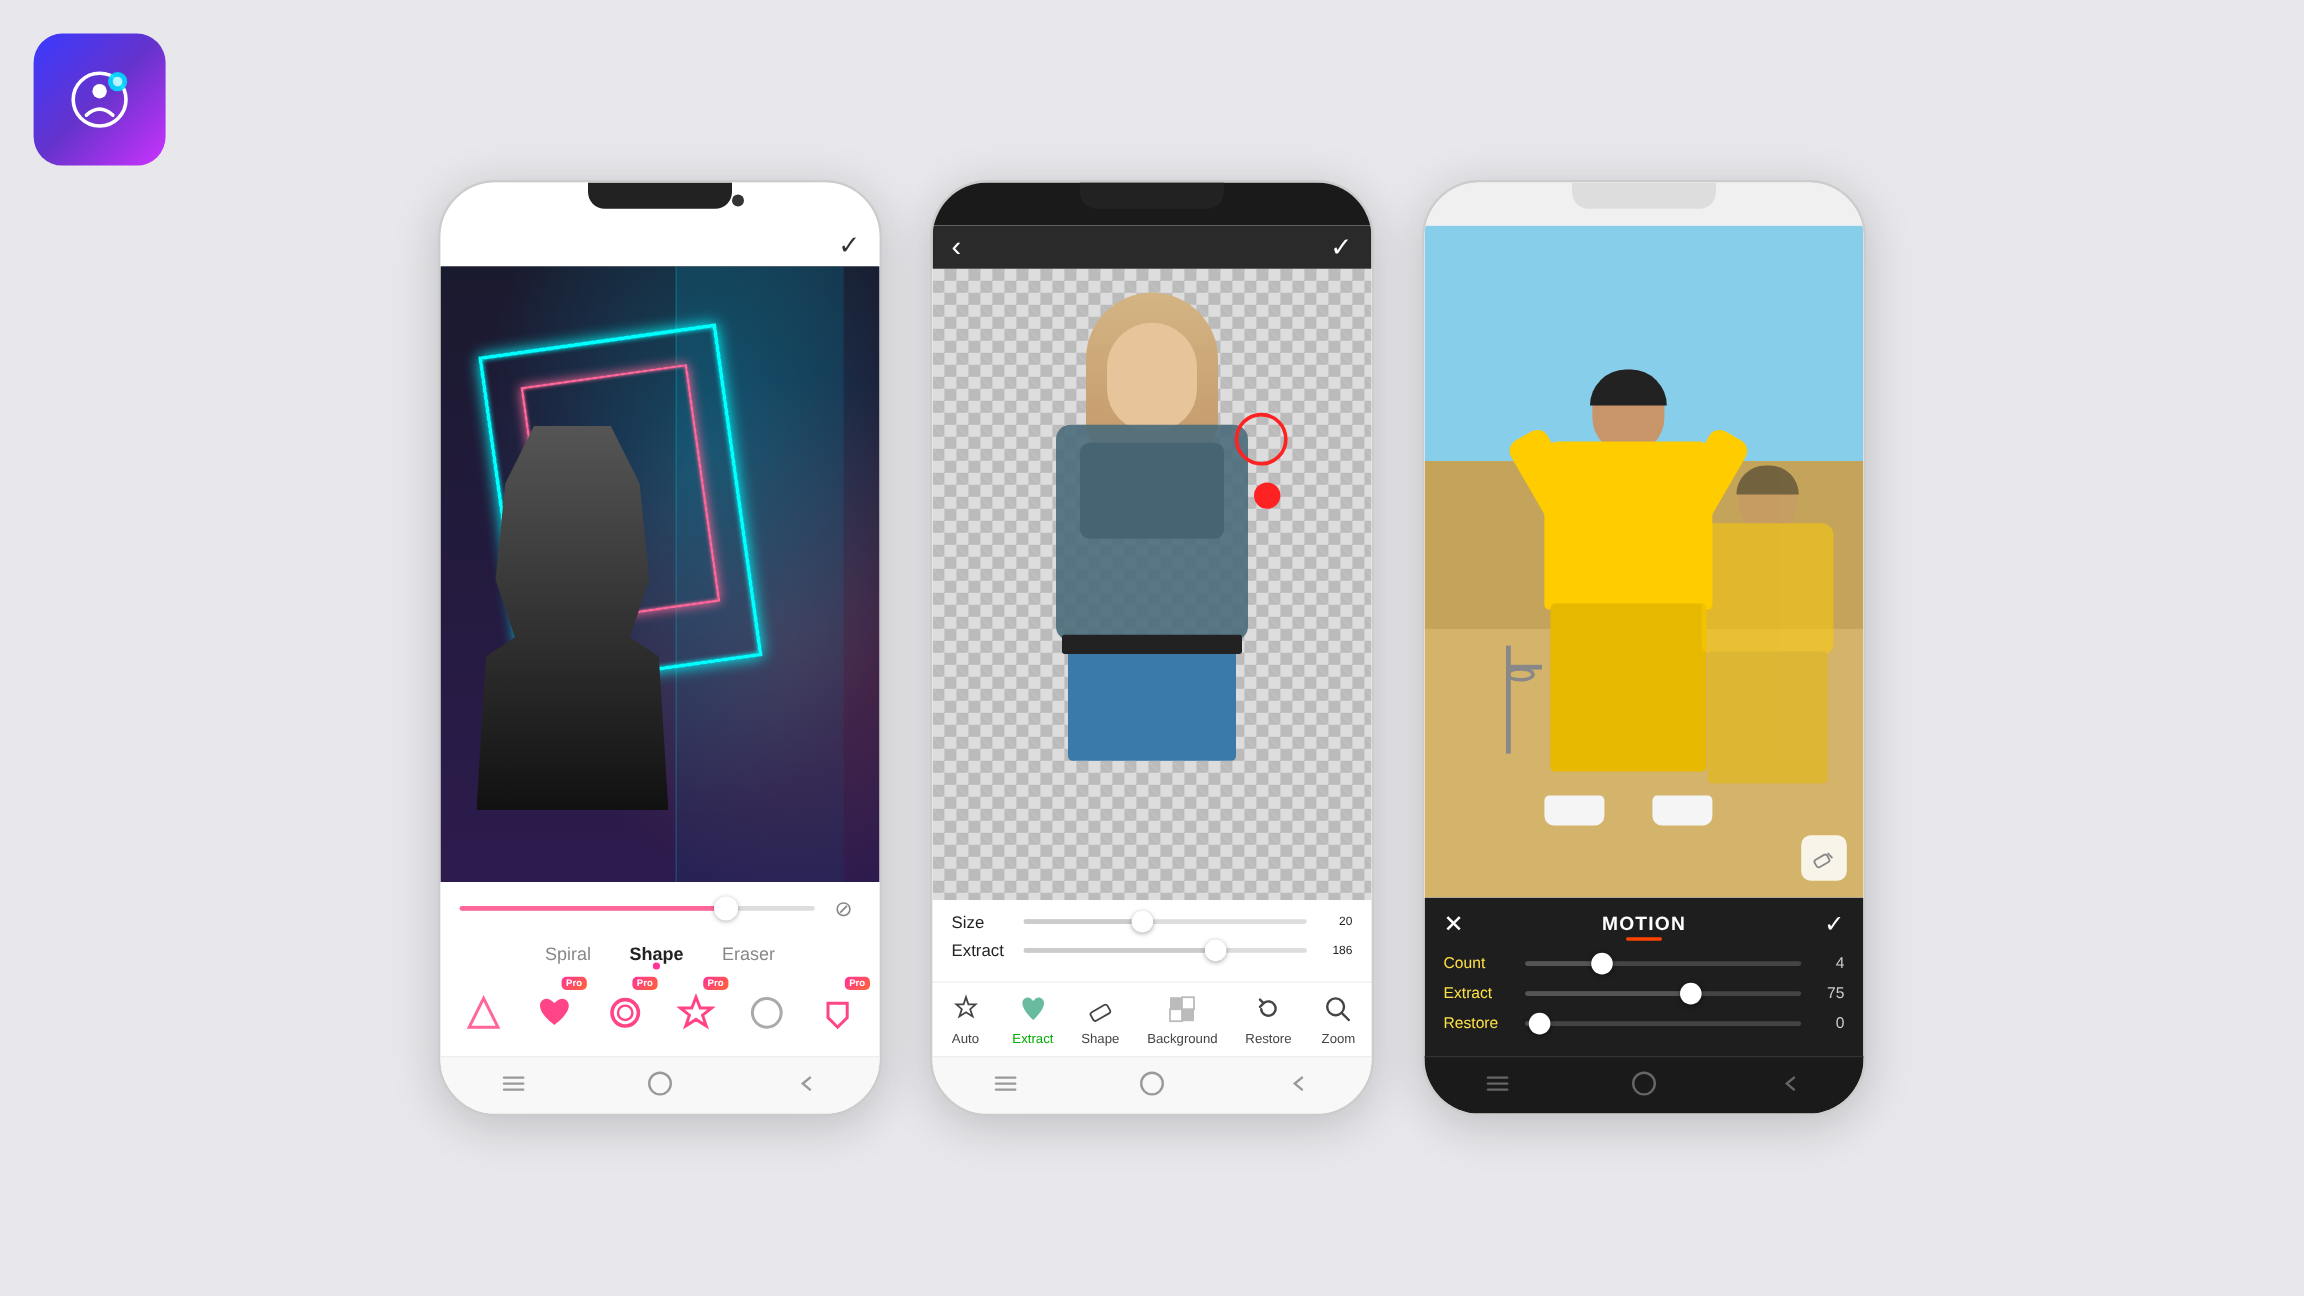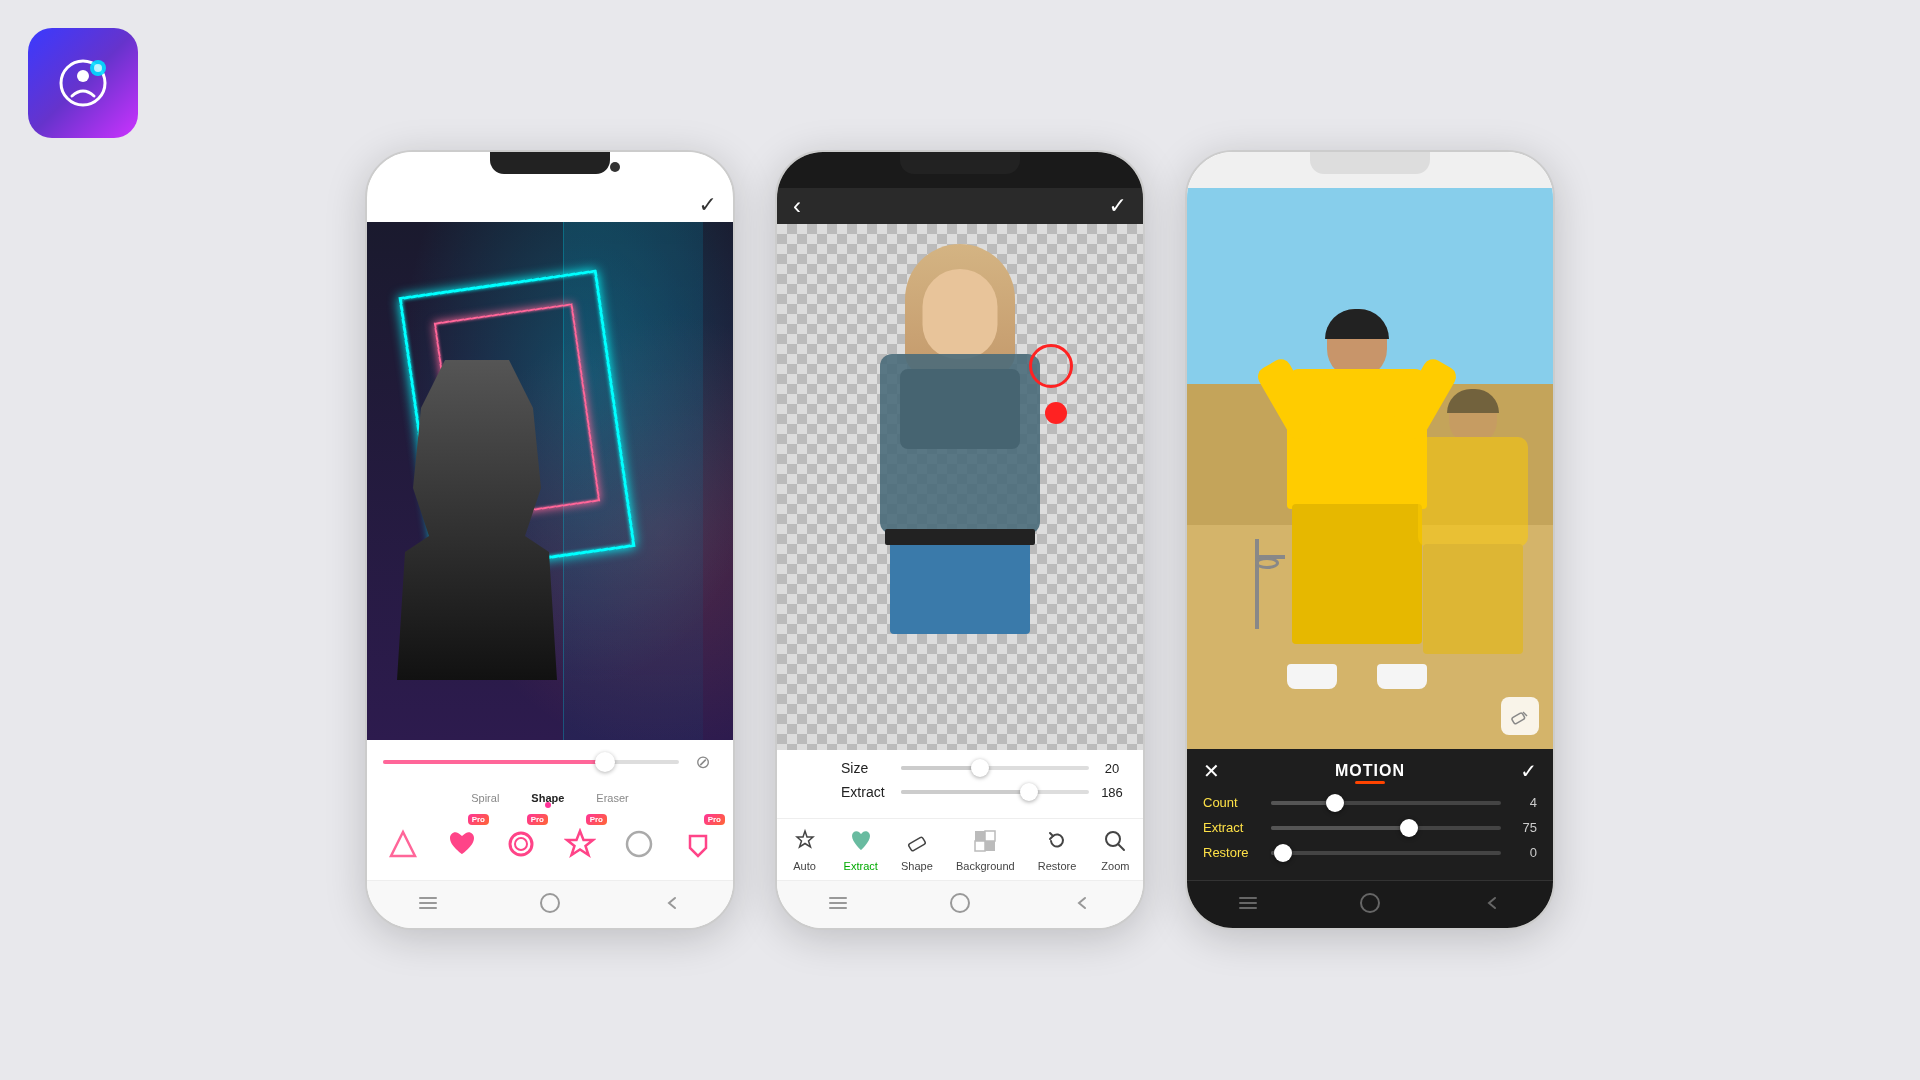--- a/index.html
+++ b/index.html
@@ -192,21 +192,21 @@
     
     .tab-row {
       display: flex;
       justify-content: center;
       gap: 32px;
       padding: 8px 0 6px;
       background: #fff;
       flex-shrink: 0;
     }
     .tab-item {
-      font-size: 11px;
+      font-size: 15px;
       color: #888;
       cursor: pointer;
       position: relative;
     }
     .tab-item.active {
       color: #222;
       font-weight: 600;
     }
     .tab-item.active::after {
       content: '';
@@ -316,21 +316,20 @@
     
     .controls-area {
       background: #fff;
       padding: 10px 16px;
       flex-shrink: 0;
     }
     .control-row {
       display: flex;
       align-items: center;
       margin-bottom: 8px;
-      margin-left: 48px;
     }
     .control-label {
       font-size: 14px;
       color: #222;
       width: 52px;
     }
     .control-slider-track {
       flex: 1;
       height: 4px;
       background: #ddd;
@@ -342,21 +341,21 @@
     .control-slider-thumb {
       position: absolute;
       top: 50%;
       transform: translateY(-50%);
       width: 18px;
       height: 18px;
       background: #fff;
       border-radius: 50%;
       box-shadow: 0 1px 4px rgba(0,0,0,0.35);
     }
-    .control-value { font-size: 13px; color: #222; width: 30px; text-align: center; }
+    .control-value { font-size: 10px; color: #222; width: 30px; text-align: right; }
 
     
     .tool-bar {
       display: flex;
       align-items: center;
       justify-content: space-around;
       background: #fff;
       border-top: 1px solid #eee;
       padding: 6px 0 8px;
       flex-shrink: 0;

